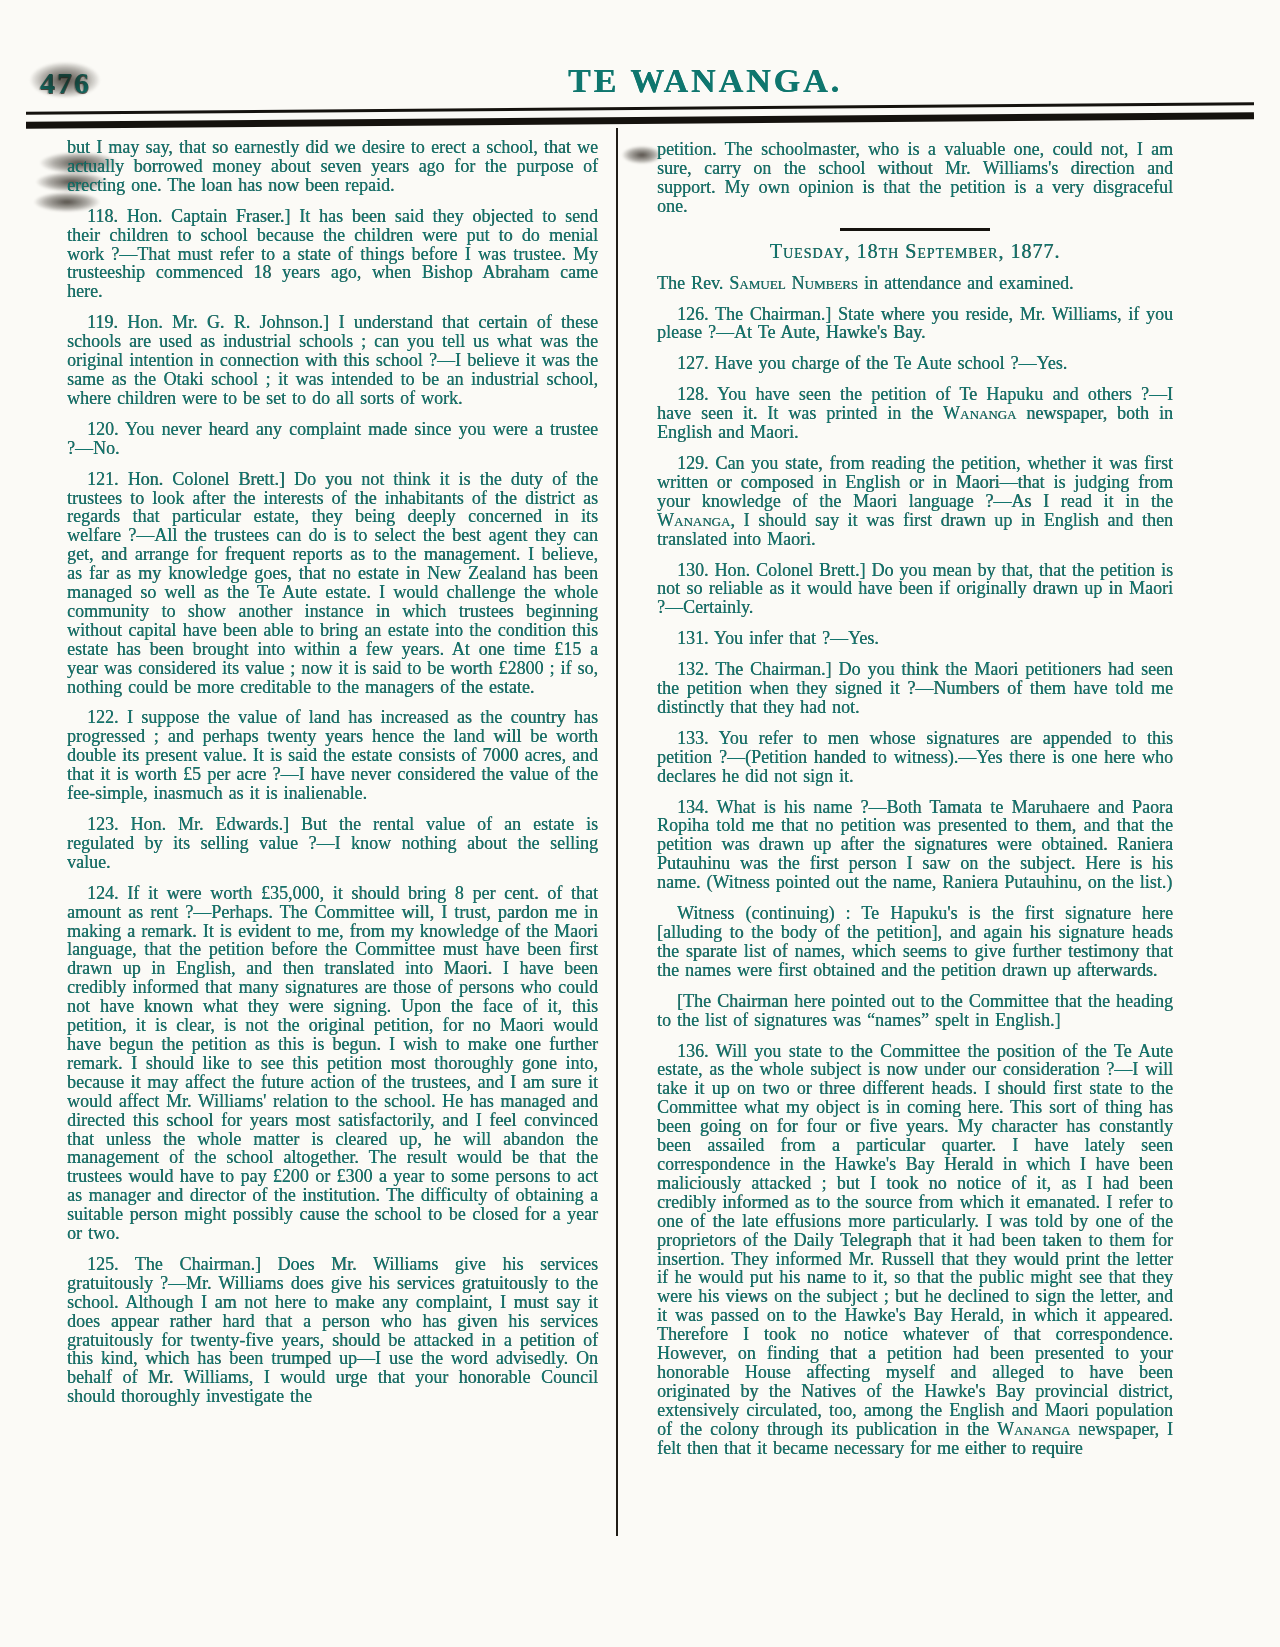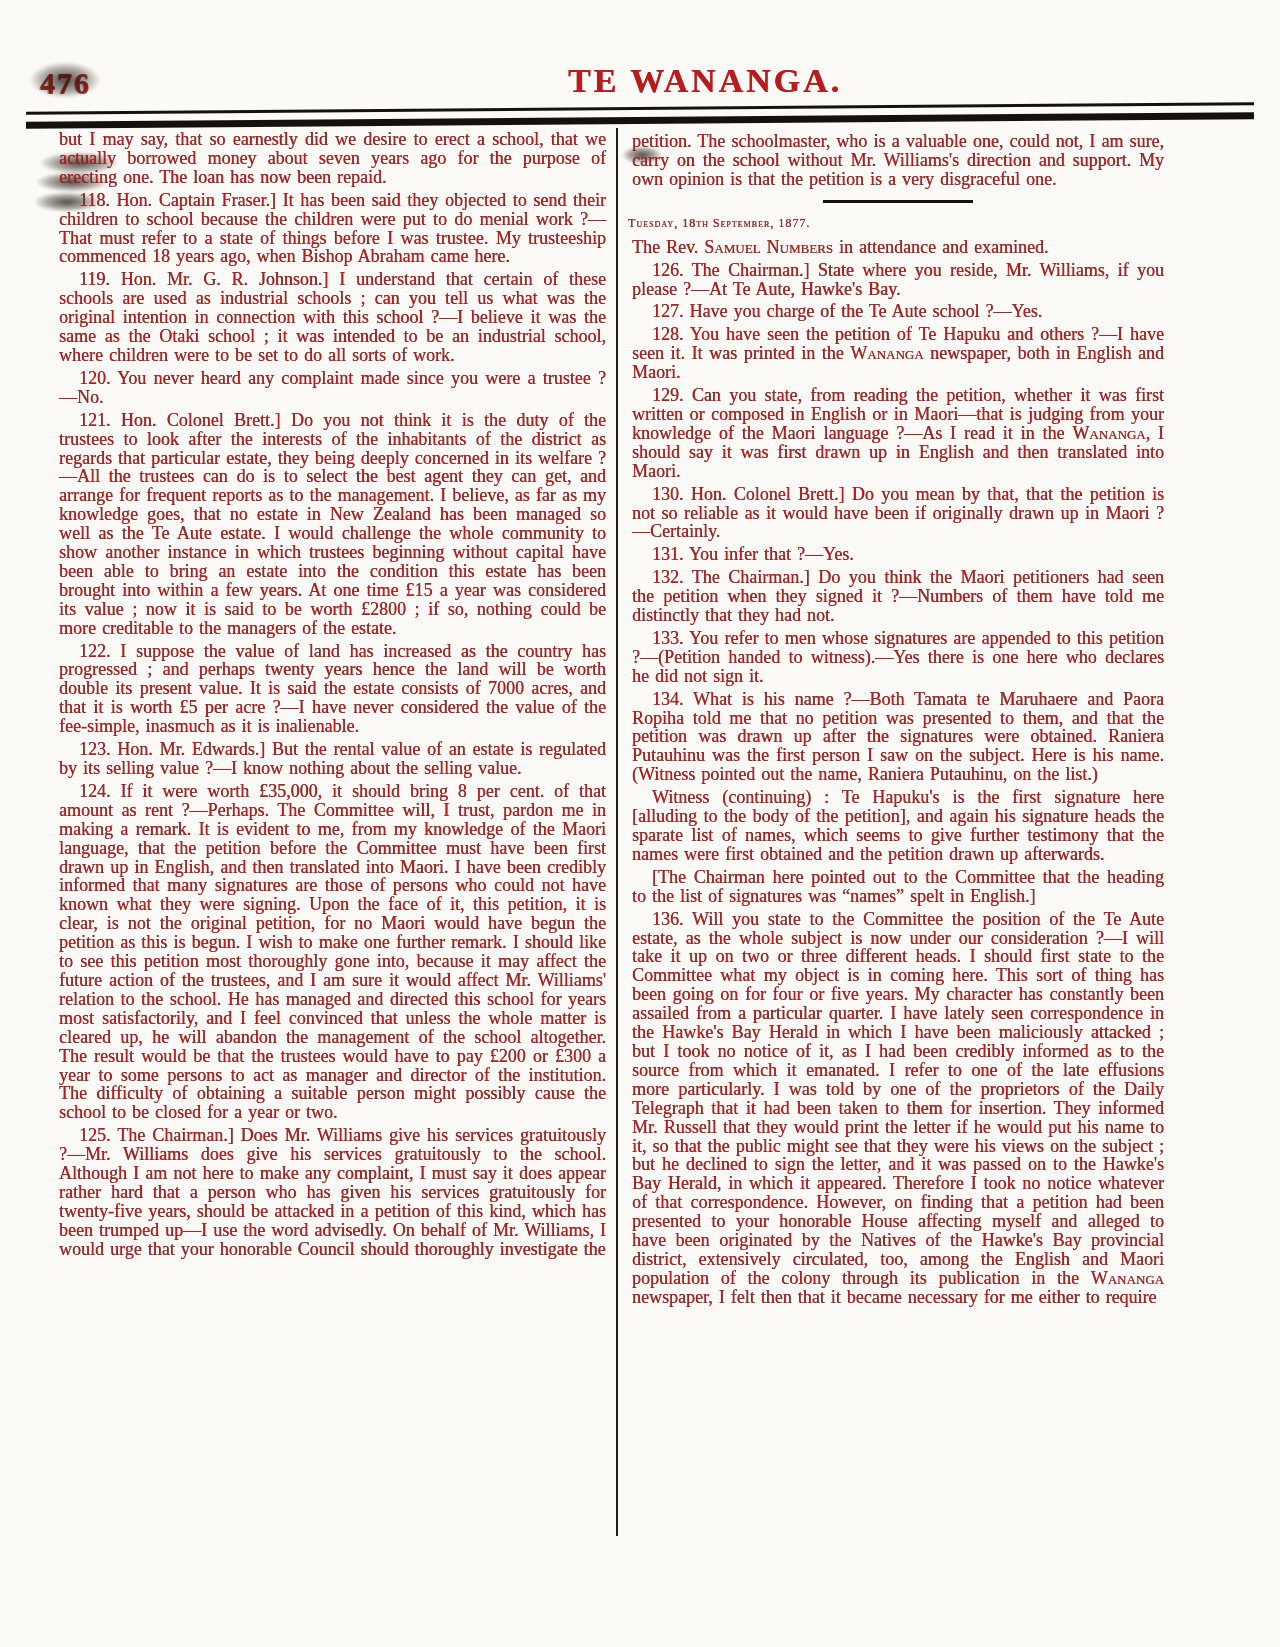--- a/index.html
+++ b/index.html
@@ -7,21 +7,21 @@
     padding: 0;
     background: #e8e6e0;
   }
   .sheet {
     position: relative;
     width: 1280px;
     height: 1647px;
     background: #fbfaf6;
     overflow: hidden;
     font-family: "Liberation Serif", "DejaVu Serif", serif;
-    color: #b91c1c;
+    color: #0f766e;
   }
   .page-number {
     position: absolute;
     left: 40px;
     top: 66px;
     font-size: 30px;
     font-weight: bold;
     letter-spacing: 2px;
     text-shadow: 0.5px 0.5px 0 rgba(20,16,10,0.6), -1px 1px 1px rgba(20,16,10,0.35);
   }
@@ -61,51 +61,52 @@
     width: 1115px;
   }
   .col-left {
     position: absolute;
     left: 0;
     top: 0;
     width: 555px;
   }
   .col-right {
     position: absolute;
-    left: 573px;
+    left: 590px;
     top: 2px;
     width: 540px;
   }
   .col-divider {
     position: absolute;
     left: 561px;
     top: 2px;
     width: 2px;
     height: 1408px;
     background: #211d18;
   }
   p.para {
-    margin: 4px;
+    margin: 12px;
     text-align: justify;
     font-size: 18px;
     line-height: 18.9px;
     text-shadow: 0.3px 0 0 rgba(26,23,18,0.75);
     word-spacing: 1.5px;
   }
   p.para.indent { text-indent: 20px; }
   .seg-i { }
   .seg-sc { font-variant: small-caps; }
   .section-rule {
     width: 150px;
     height: 3px;
     background: #15120e;
     margin: 11px auto 9px auto;
   }
   .section-heading {
-    font-size: 12px;
+    text-align: center;
+    font-size: 20px;
     line-height: 22px;
     margin: 0 0 4px 0;
     font-variant: small-caps;
     letter-spacing: 1px;
     text-shadow: 0.35px 0 0 rgba(26,23,18,0.8);
   }
   .smudge {
     position: absolute;
     border-radius: 50%;
     background: radial-gradient(ellipse at center, rgba(28,22,14,0.75) 0%, rgba(28,22,14,0.35) 45%, rgba(28,22,14,0) 72%);

